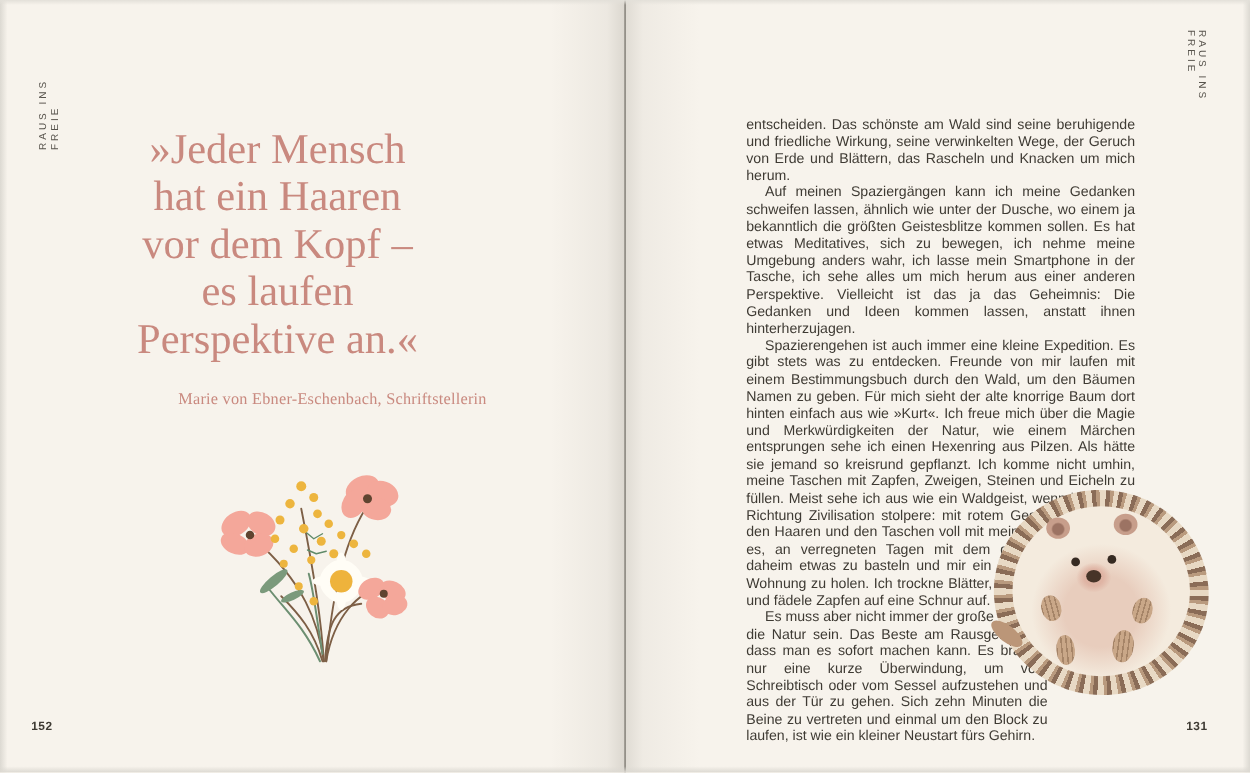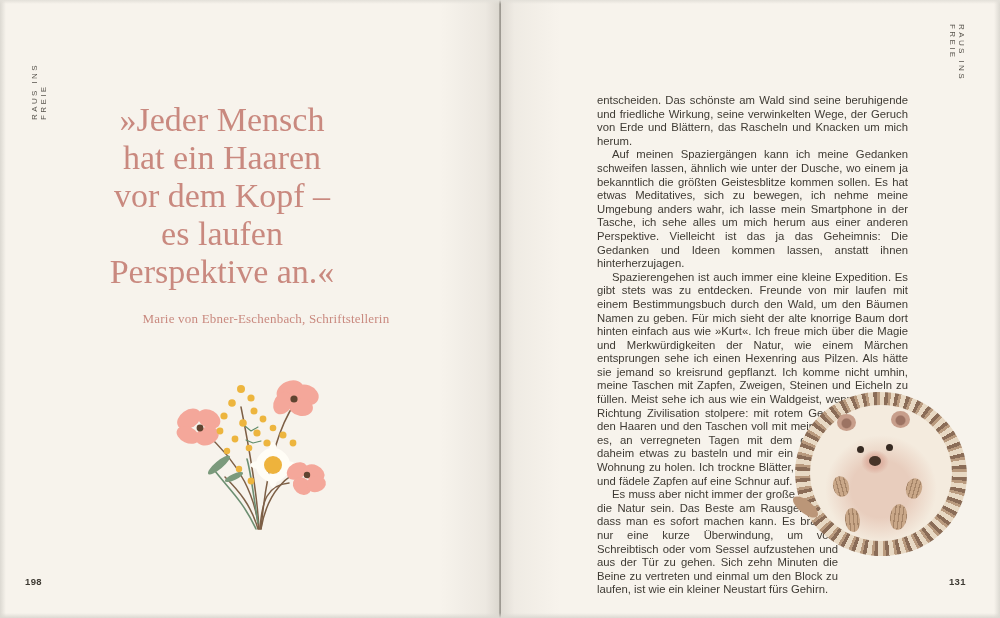--- a/index.html
+++ b/index.html
@@ -191,21 +191,21 @@
           <circle cx="80" cy="66" r="3.4"></circle>
         <circle cx="112" cy="70" r="3.6"></circle>
           <circle cx="94" cy="75" r="3.3"></circle>
         <circle cx="138" cy="70" r="3.4"></circle>
           <circle cx="72" cy="78" r="3.2"></circle>
         <circle cx="96" cy="108" r="3.4"></circle>
           <circle cx="84" cy="96" r="3.2"></circle>
       </g>
     </svg>
 
-    <div class="page-number page-number-left">198</div>
+    <div class="page-number page-number-left">152</div>
   </div>
 
   <div class="page page-right">
     <div class="running-head running-head-right">RAUS INS FREIE</div>
 
     <div class="body-text">
       <p>entscheiden. Das schönste am Wald sind seine beruhigende und friedliche Wirkung, seine verwinkelten Wege, der Geruch von Erde und Blättern, das Rascheln und Knacken um mich herum.</p>
       <p class="indent">Auf meinen Spaziergängen kann ich meine Gedanken schweifen lassen, ähnlich wie unter der Dusche, wo einem ja bekanntlich die größten Geistesblitze kommen sollen. Es hat etwas Meditatives, sich zu bewegen, ich nehme meine Umgebung anders wahr, ich lasse mein Smartphone in der Tasche, ich sehe alles um mich herum aus einer anderen Perspektive. Vielleicht ist das ja das Geheimnis: Die Gedanken und Ideen kommen lassen, anstatt ihnen hinterherzujagen.</p>
       <p class="indent">Spazierengehen ist auch immer eine kleine Expedition. Es gibt stets was zu entdecken. Freunde von mir laufen mit einem Bestimmungsbuch durch den Wald, um den Bäumen Namen zu geben. Für mich sieht der alte knorrige Baum dort hinten einfach aus wie »Kurt«. Ich freue mich über die Magie und Merkwürdigkeiten der Natur, wie einem Märchen entsprungen sehe ich einen Hexenring aus Pilzen. Als hätte sie jemand so kreisrund gepflanzt. Ich komme nicht umhin, meine Taschen mit Zapfen, Zweigen, Steinen und Eicheln zu füllen. Meist sehe ich aus wie ein Waldgeist, wenn ich wieder Richtung Zivilisation stolpere: mit rotem Gesicht, Blättern in den Haaren und den Taschen voll mit meiner Beute. Ich liebe es, an verregneten Tagen mit dem gefundenen Material daheim etwas zu basteln und mir ein bisschen Wald in die Wohnung zu holen. Ich trockne Blätter, bemale kleine Zweige und fädele Zapfen auf eine Schnur auf.</p>
       <div class="hedgehog-spacer"></div>

